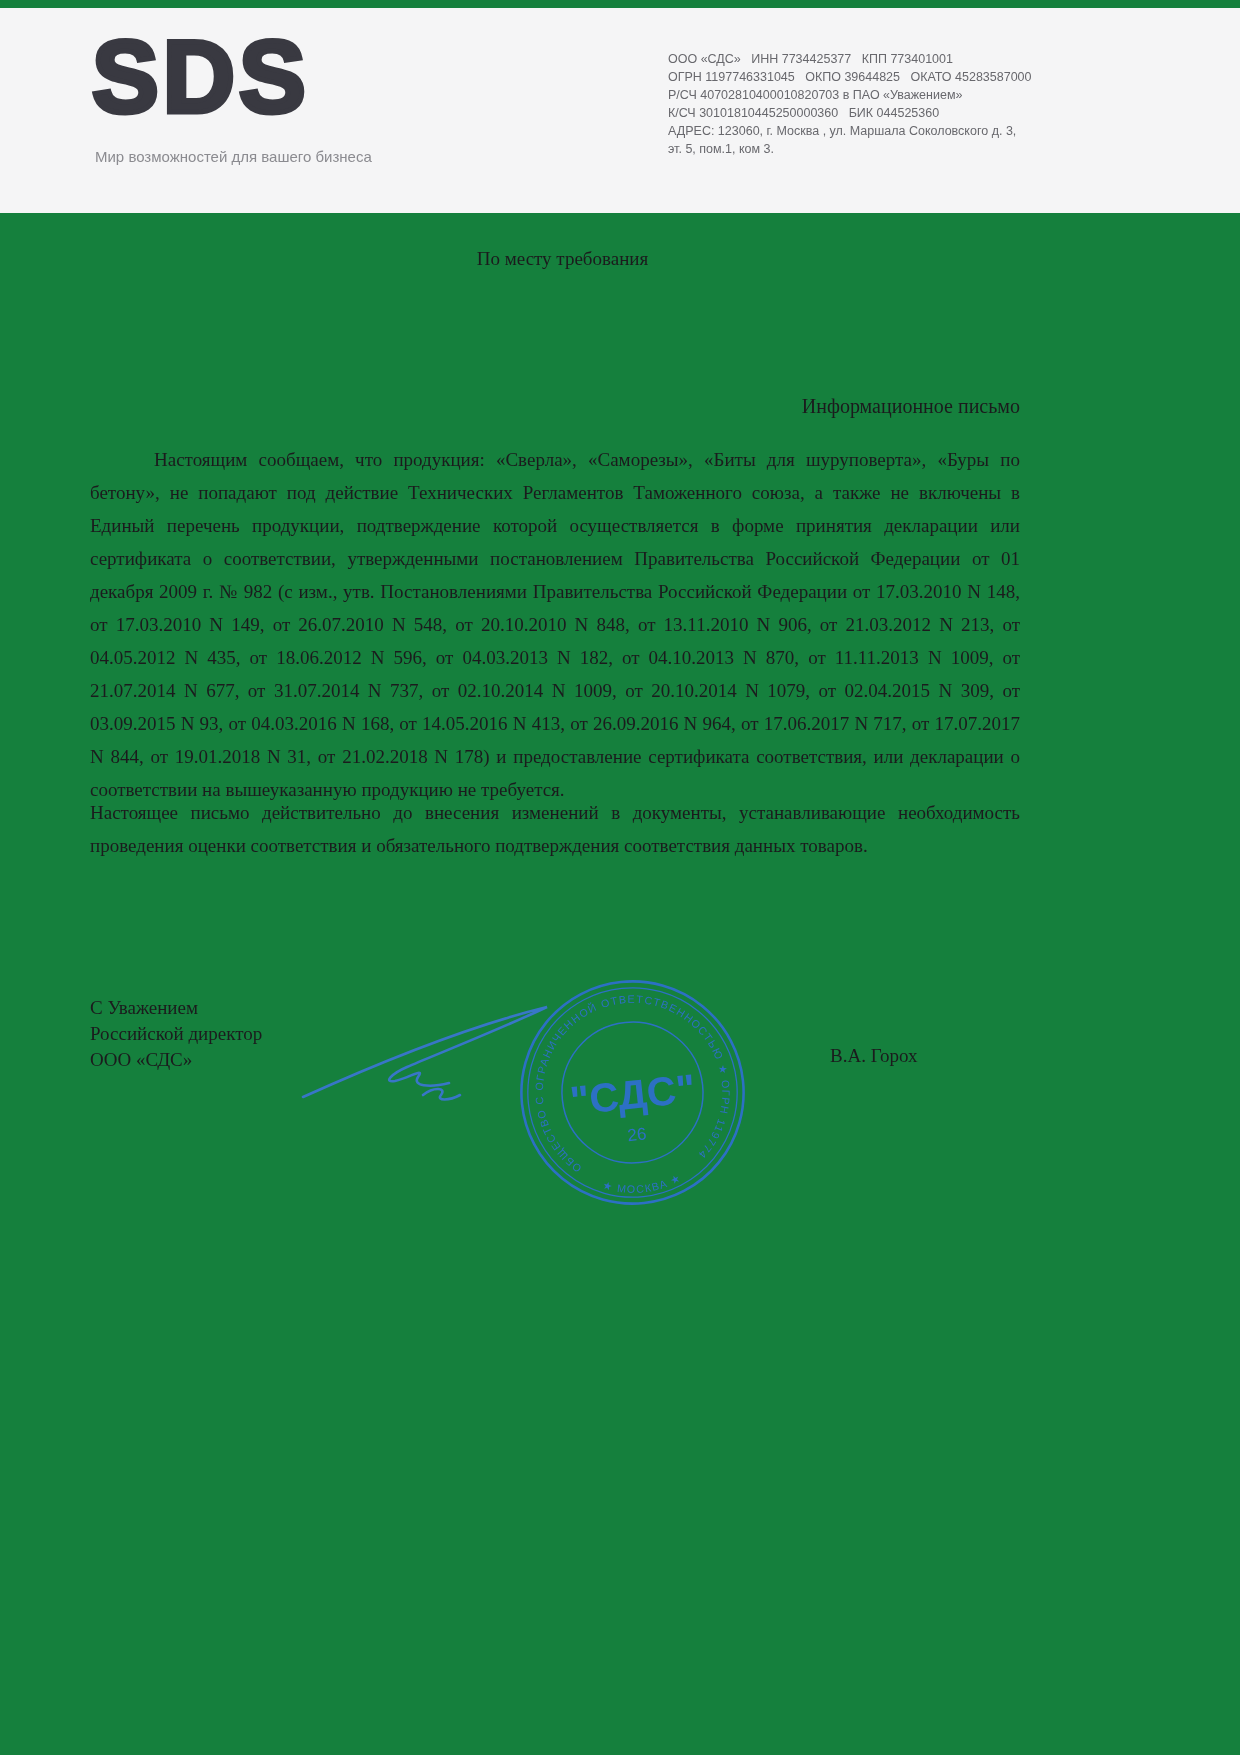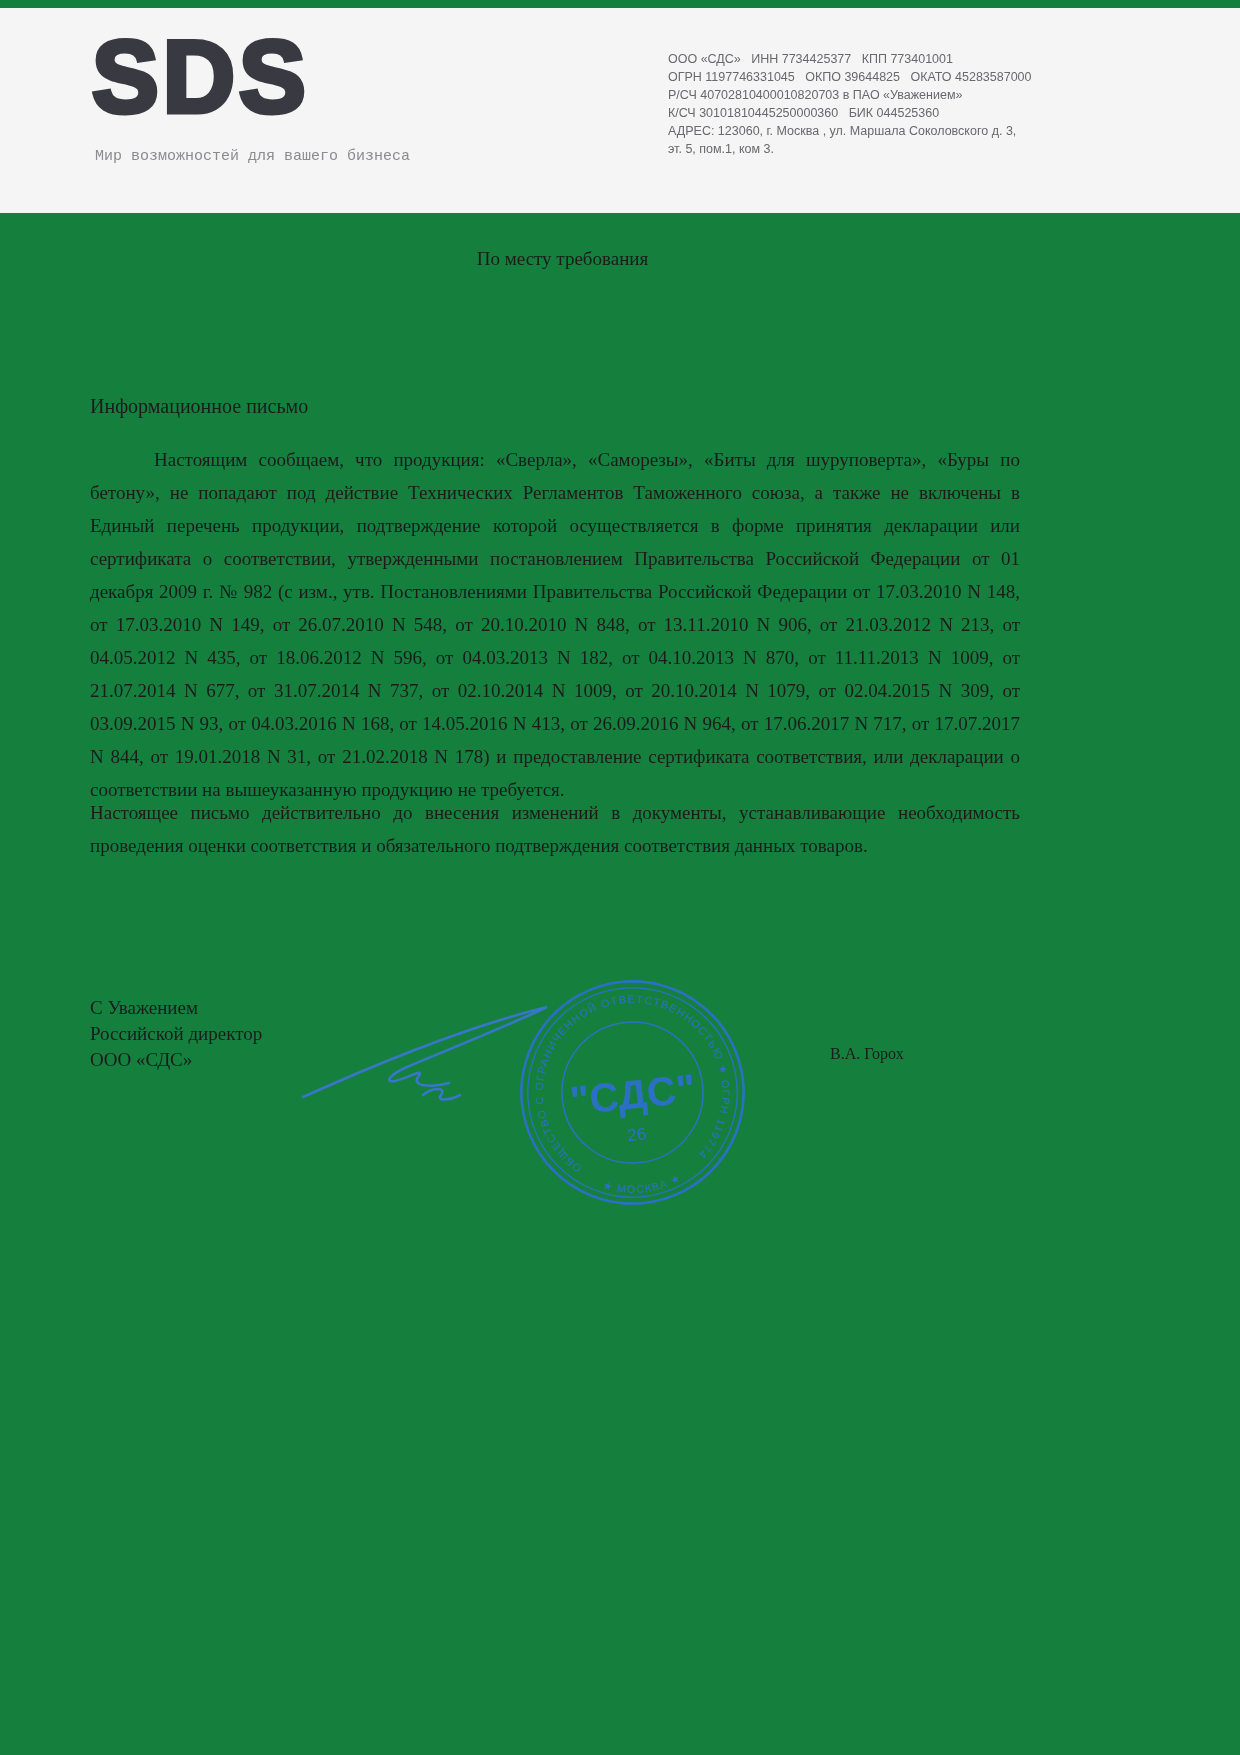--- a/index.html
+++ b/index.html
@@ -13,54 +13,54 @@
     background:#f5f5f6;
   }
   .logo {
     position:absolute; left:92px; top:18px;
     font-family:"Liberation Sans", sans-serif; font-weight:bold;
     font-size:100px; line-height:100px; letter-spacing:4px; color:#393941;
     -webkit-text-stroke:5px #393941; transform:scaleY(1.02);
   }
   .tagline {
     position:absolute; left:95px; top:140px;
-    font-family:Liberation Mono, monospace; font-size:15px; color:#8b8b90;
+    font-family:Liberation Sans, sans-serif; font-size:15px; color:#8b8b90;
   }
   .details {
     position:absolute; left:668px; top:42px;
     font-family:"Liberation Sans", sans-serif; font-size:12.5px;
     color:#68686d; line-height:18px;
   }
   .details .dline { display:block; white-space:pre-wrap; }
   
   .meta-recipient {
     position:absolute; left:90px; top:248px; width:945px;
     text-align:center; font-size:19px;
   }
   .meta-ref {
     position:absolute; left:90px; top:293px; width:945px;
     text-align:right; font-size:19px;
   }
   
   .title {
     position:absolute; left:90px; top:395px; width:930px;
-    text-align:left; font-size:20px;
+    text-align:right; font-size:20px;
   }
   .para {
     position:absolute; left:90px; width:930px;
     font-size:19px; line-height:33px; text-align:justify;
   }
   .para1 { top:443px; text-indent:64px; }
   .para2 { top:796px; }
   
   .sig-section { position:absolute; left:90px; top:995px; width:1060px; height:420px; }
   .closing { position:absolute; left:0; top:0; font-size:19px; line-height:26px; }
   .sig-svg { position:absolute; left:205px; top:2px; }
   .stamp-svg { position:absolute; left:425px; top:-20px; transform:rotate(-6deg); opacity:0.92; }
-  .signatory { position:absolute; left:740px; top:50px; font-size:16px; }
+  .signatory { position:absolute; left:740px; top:50px; font-size:19px; }
   .stamp-ring { font-family:"Liberation Sans", sans-serif; font-size:10px; letter-spacing:1.2px; fill:#2f6fd0; }
   .stamp-center { font-family:"Liberation Sans", sans-serif; font-weight:bold; font-size:38px; fill:#2f6fd0; }
   .stamp-num { font-family:"Liberation Sans", sans-serif; font-size:16px; fill:#2f6fd0; }
 </style>
 </head>
 <body>
 
 <div class="page">
 
   <div class="letterhead">

